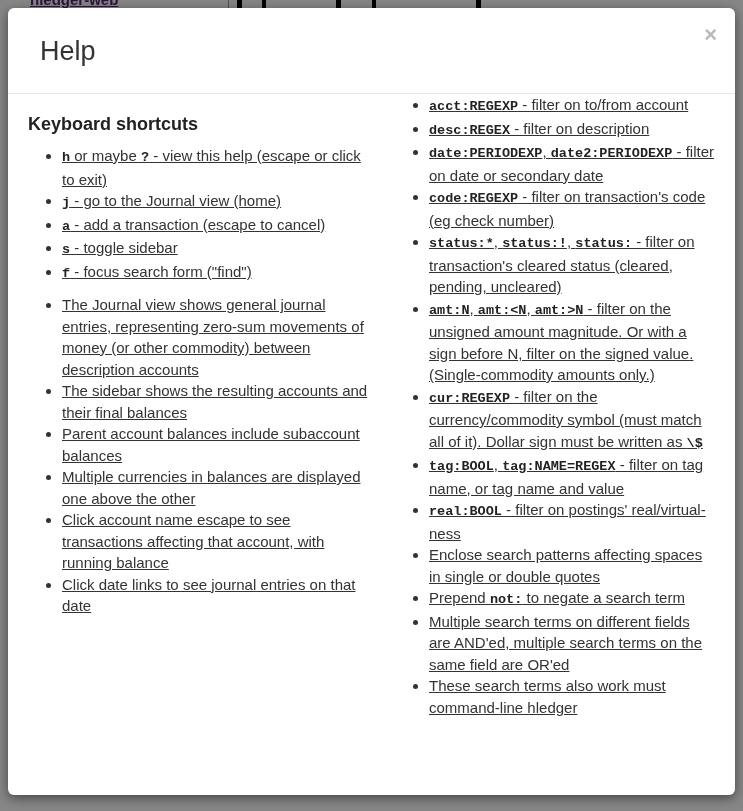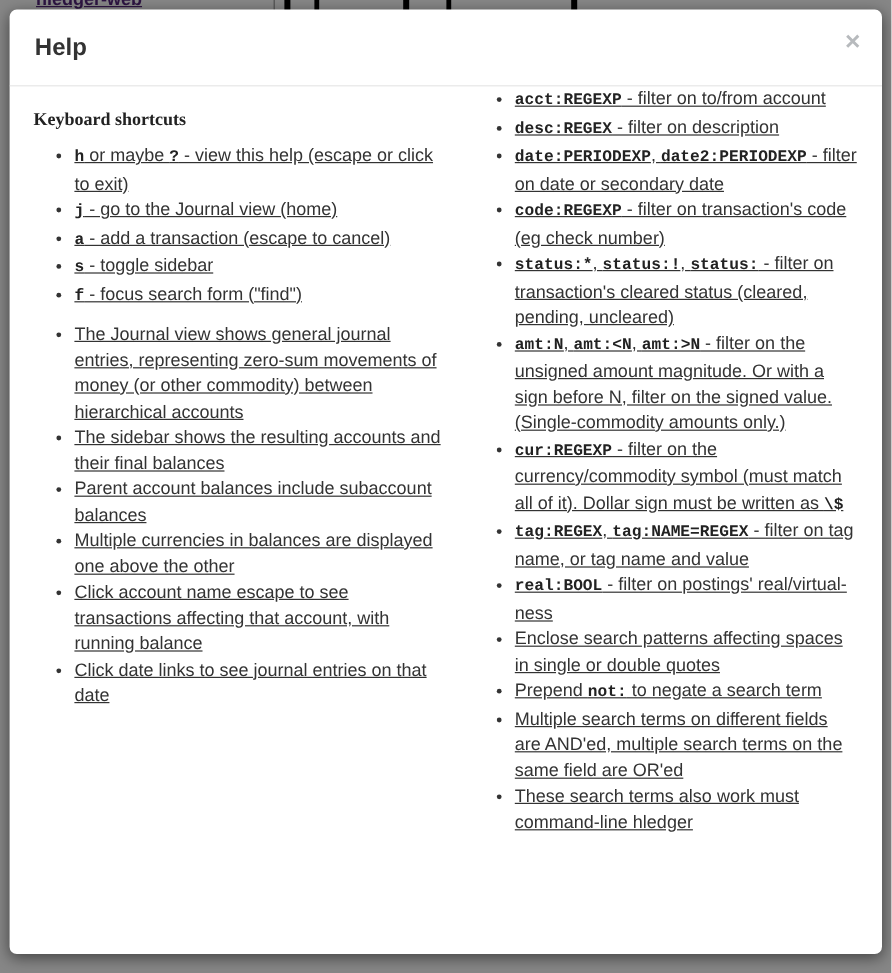--- a/index.html
+++ b/index.html
@@ -40,40 +40,40 @@
     border-radius: 6px;
     box-shadow: 0 3px 12px rgba(0,0,0,0.5);
     overflow: hidden;
   }
   .modal-header {
     position: relative;
     padding: 16px 20px 15px 20px;
     border-bottom: 1px solid #e7e7e7;
   }
   .modal-title {
-    margin: 1px; font-size: 20px; font-weight: bold;
+    margin: 12px; font-size: 27px; font-weight: normal;
     color: #333; line-height: 30px;
   }
   .close-btn {
     position: absolute; right: 18px; top: 16px;
     background: none; border: 0; padding: 0;
     font-family: "Liberation Sans", sans-serif;
     font-size: 22px; font-weight: bold; line-height: 1;
     color: #b7babd; cursor: pointer;
   }
   .modal-body {
     display: flex;
     padding: 0 20px;
   }
   .col-left  { width: 343px; margin-right: 24px; }
   .col-right { width: 320px; }
 
   .section-heading {
     margin: 20px 0 10px 0;
-    font-size: 15px; font-weight: bold; color: #222; font-family: Liberation Serif, serif;
+    font-size: 18px; font-weight: bold; color: #222;
   }
   ul.help-list {
     margin: 0 0 10px 0;
     padding: 0 0 0 34px;
     font-size: 15px; color: #333;
     line-height: 21.5px;
     list-style: disc;
     text-decoration: underline;
   }
   ul.help-list li { margin: 0; }
@@ -106,38 +106,38 @@
     <div class="col-left">
       <h4 class="section-heading">Keyboard shortcuts</h4>
       <ul class="help-list">
           <li><code>h</code> or maybe <code>?</code> - view this help (escape or click to exit)</li>
           <li><code>j</code> - go to the Journal view (home)</li>
           <li><code>a</code> - add a transaction (escape to cancel)</li>
           <li><code>s</code> - toggle sidebar</li>
           <li><code>f</code> - focus search form ("find")</li>
         </ul>
       <ul class="help-list">
-          <li>The Journal view shows general journal entries, representing zero-sum movements of money (or other commodity) between hierarchical accounts</li>
+          <li>The Journal view shows general journal entries, representing zero-sum movements of money (or other commodity) between description accounts</li>
           <li>The sidebar shows the resulting accounts and their final balances</li>
           <li>Parent account balances include subaccount balances</li>
           <li>Multiple currencies in balances are displayed one above the other</li>
           <li>Click account name escape to see transactions affecting that account, with running balance</li>
           <li>Click date links to see journal entries on that date</li>
         </ul>
     </div>
     <div class="col-right">
       <ul class="help-list">
           <li><code>acct:REGEXP</code> - filter on to/from account</li>
           <li><code>desc:REGEX</code> - filter on description</li>
           <li><code>date:PERIODEXP</code>, <code>date2:PERIODEXP</code> - filter on date or secondary date</li>
           <li><code>code:REGEXP</code> - filter on transaction's code (eg check number)</li>
           <li><code>status:*</code>, <code>status:!</code>, <code>status:</code> - filter on transaction's cleared status (cleared, pending, uncleared)</li>
           <li><code>amt:N</code>, <code>amt:&lt;N</code>, <code>amt:&gt;N</code> - filter on the unsigned amount magnitude. Or with a sign before N, filter on the signed value. (Single-commodity amounts only.)</li>
           <li><code>cur:REGEXP</code> - filter on the currency/commodity symbol (must match all of it). Dollar sign must be written as <code>\$</code></li>
-          <li><code>tag:REGEX</code>, <code>tag:NAME=REGEX</code> - filter on tag name, or tag name and value</li>
+          <li><code>tag:BOOL</code>, <code>tag:NAME=REGEX</code> - filter on tag name, or tag name and value</li>
           <li><code>real:BOOL</code> - filter on postings' real/virtual-ness</li>
           <li>Enclose search patterns affecting spaces in single or double quotes</li>
           <li>Prepend <code>not:</code> to negate a search term</li>
           <li>Multiple search terms on different fields are AND'ed, multiple search terms on the same field are OR'ed</li>
           <li>These search terms also work must command-line hledger</li>
         </ul>
     </div>
   </div>
 </div>
 

